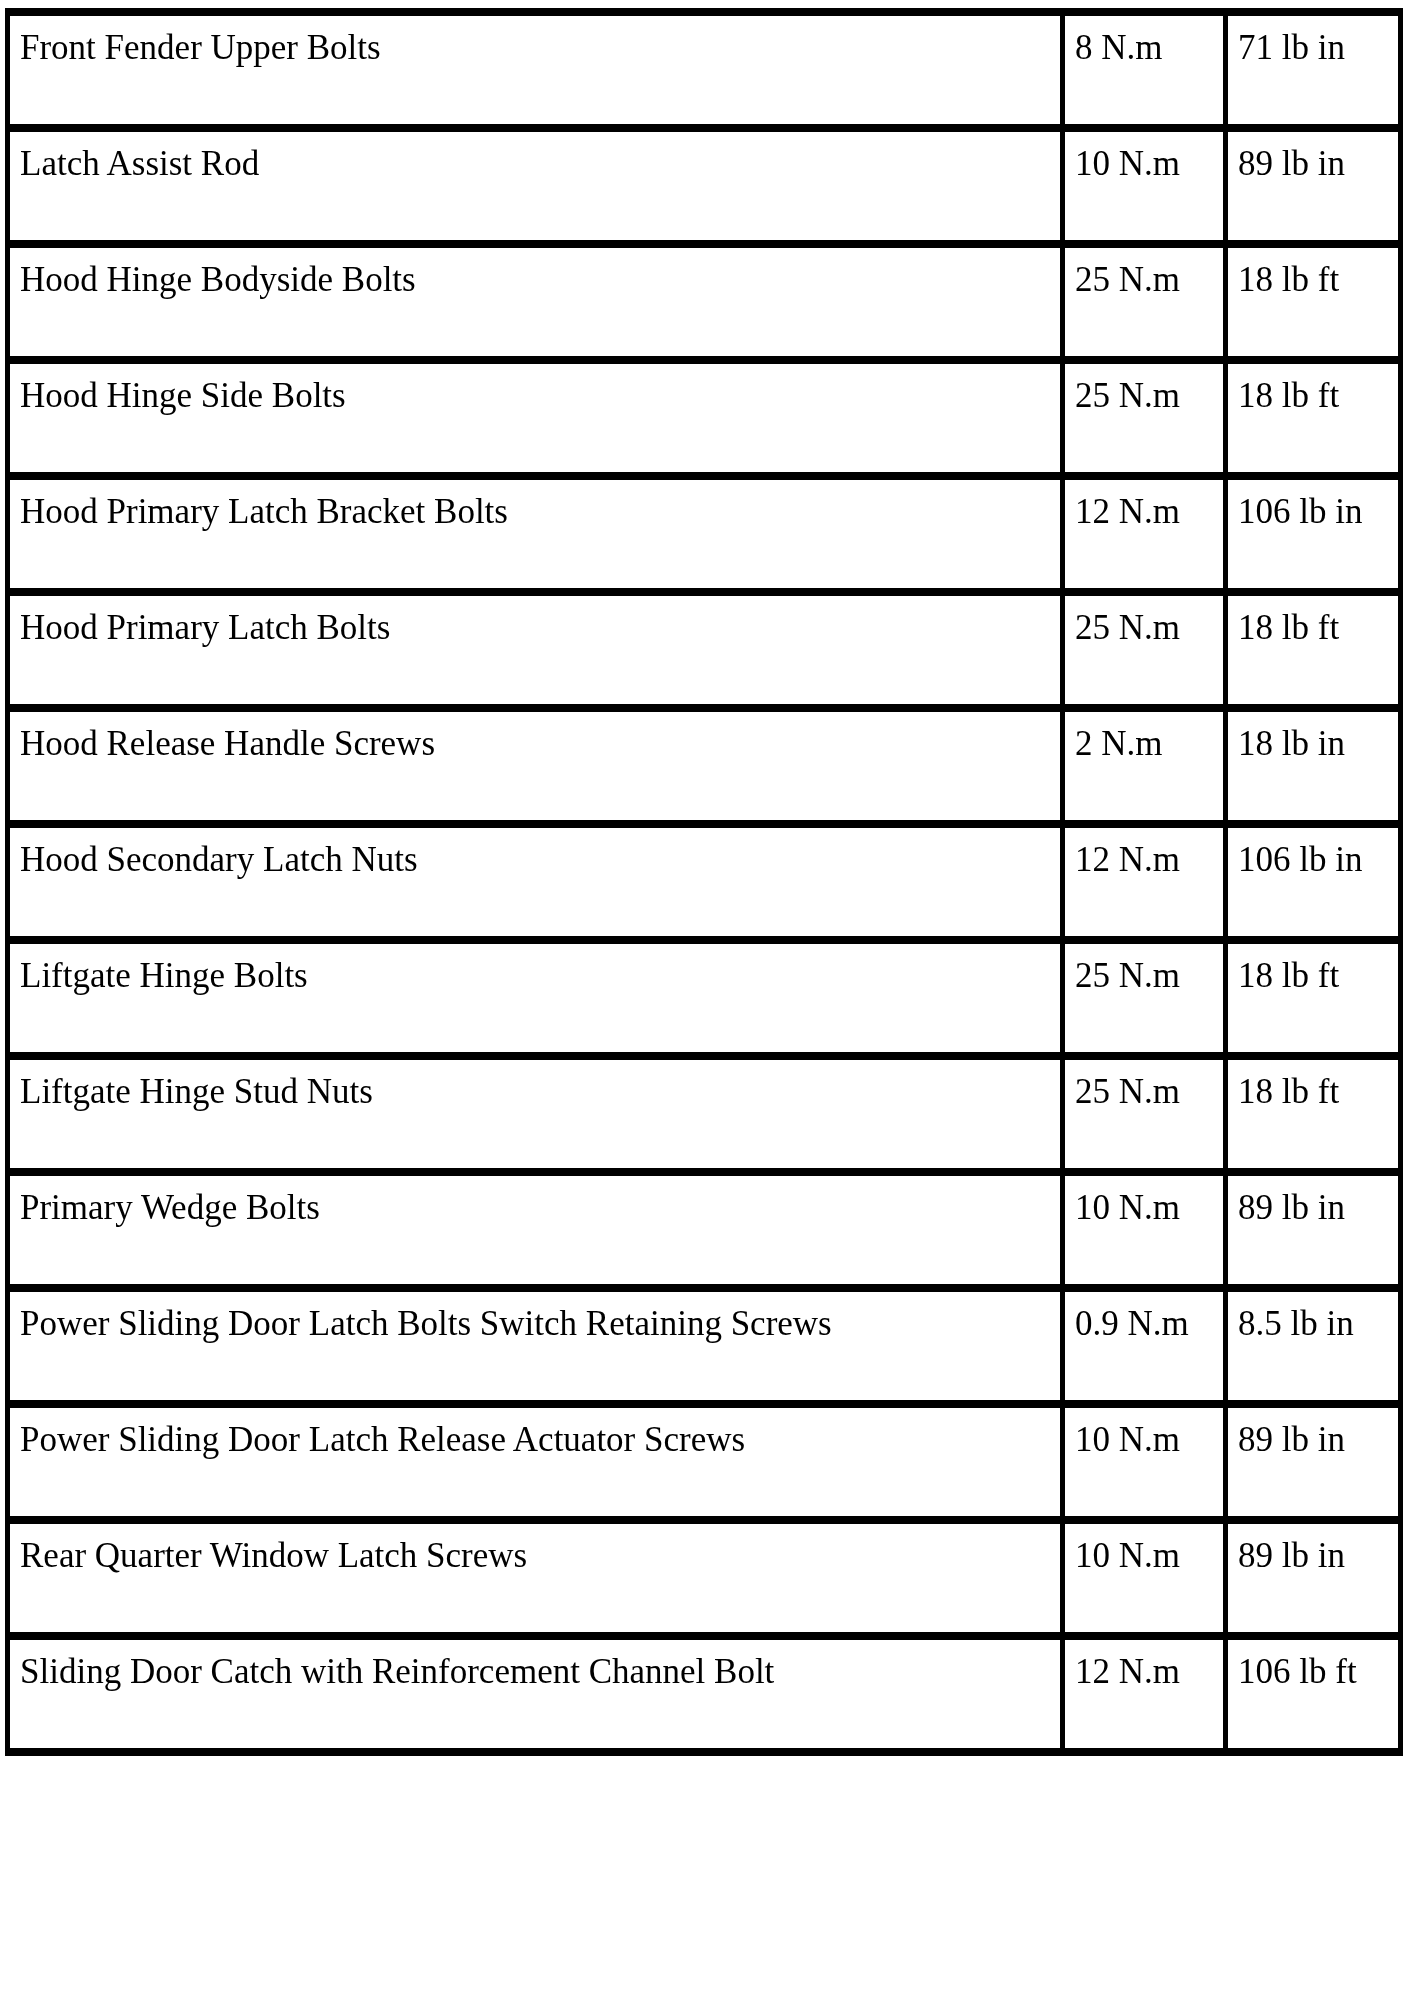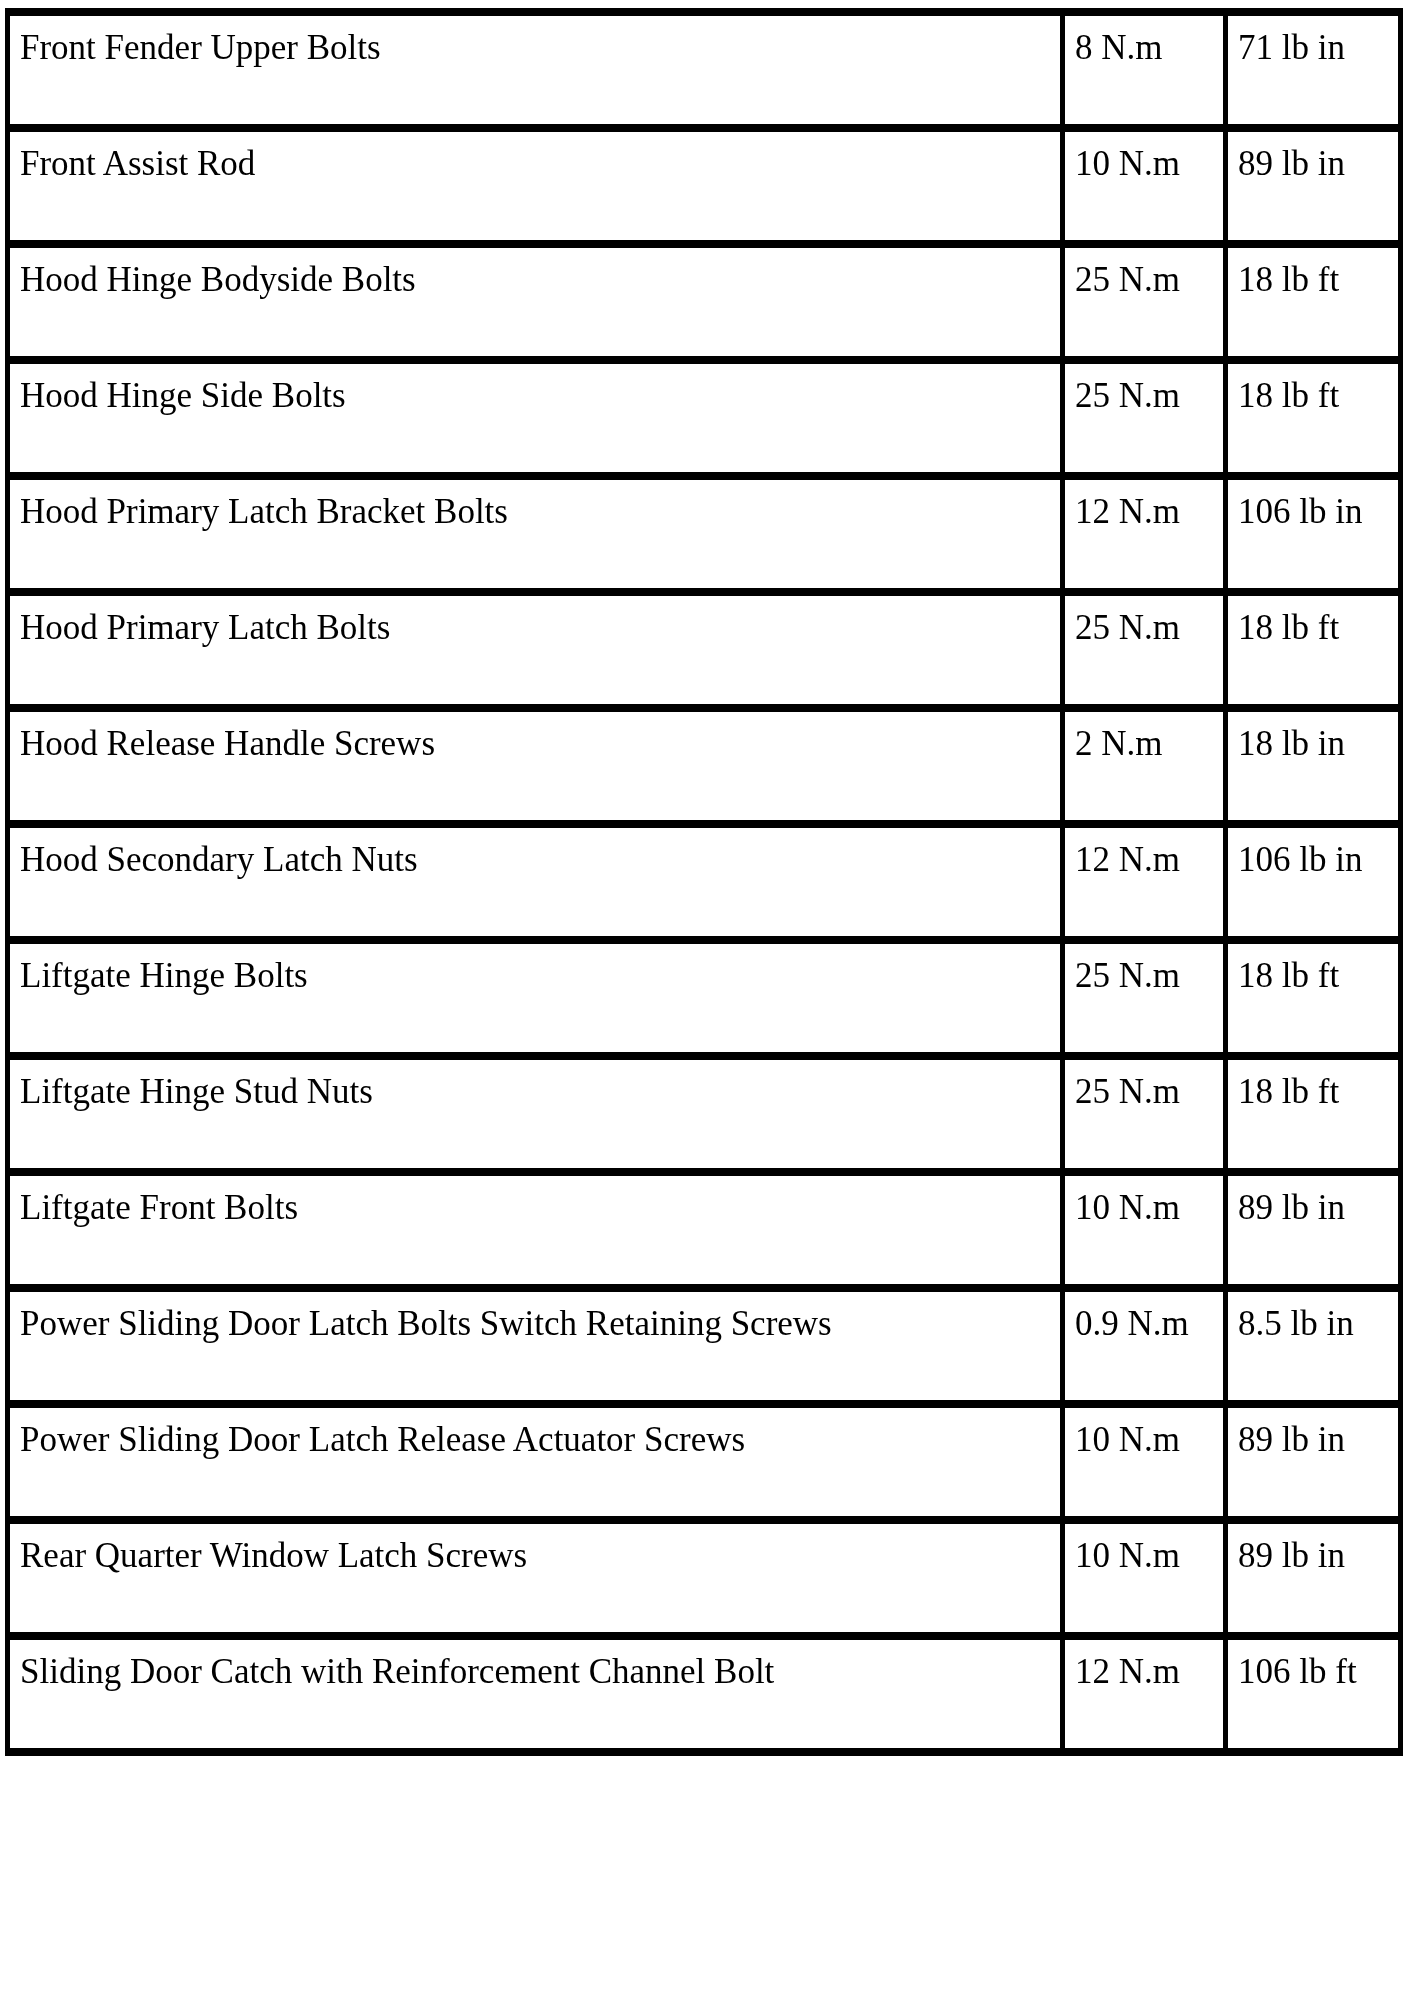--- a/index.html
+++ b/index.html
@@ -60,21 +60,21 @@
     </colgroup>
     <tbody id="table-body">
   <tr>
     <td class="col-name">Front Fender Upper Bolts</td>
     <td class="col-nm">8 N.m</td>
     <td class="col-lb">71 lb in</td>
   </tr>
 
 
   <tr>
-    <td class="col-name">Front Assist Rod</td>
+    <td class="col-name">Latch Assist Rod</td>
     <td class="col-nm">10 N.m</td>
     <td class="col-lb">89 lb in</td>
   </tr>
 
   <tr>
     <td class="col-name">Hood Hinge Bodyside Bolts</td>
     <td class="col-nm">25 N.m</td>
     <td class="col-lb">18 lb ft</td>
   </tr>
 
@@ -115,21 +115,21 @@
   </tr>
 
   <tr>
     <td class="col-name">Liftgate Hinge Stud Nuts</td>
     <td class="col-nm">25 N.m</td>
     <td class="col-lb">18 lb ft</td>
   </tr>
 
 
   <tr>
-    <td class="col-name">Liftgate Front Bolts</td>
+    <td class="col-name">Primary Wedge Bolts</td>
     <td class="col-nm">10 N.m</td>
     <td class="col-lb">89 lb in</td>
   </tr>
 
   <tr>
     <td class="col-name">Power Sliding Door Latch Bolts Switch Retaining Screws</td>
     <td class="col-nm">0.9 N.m</td>
     <td class="col-lb">8.5 lb in</td>
   </tr>
 

